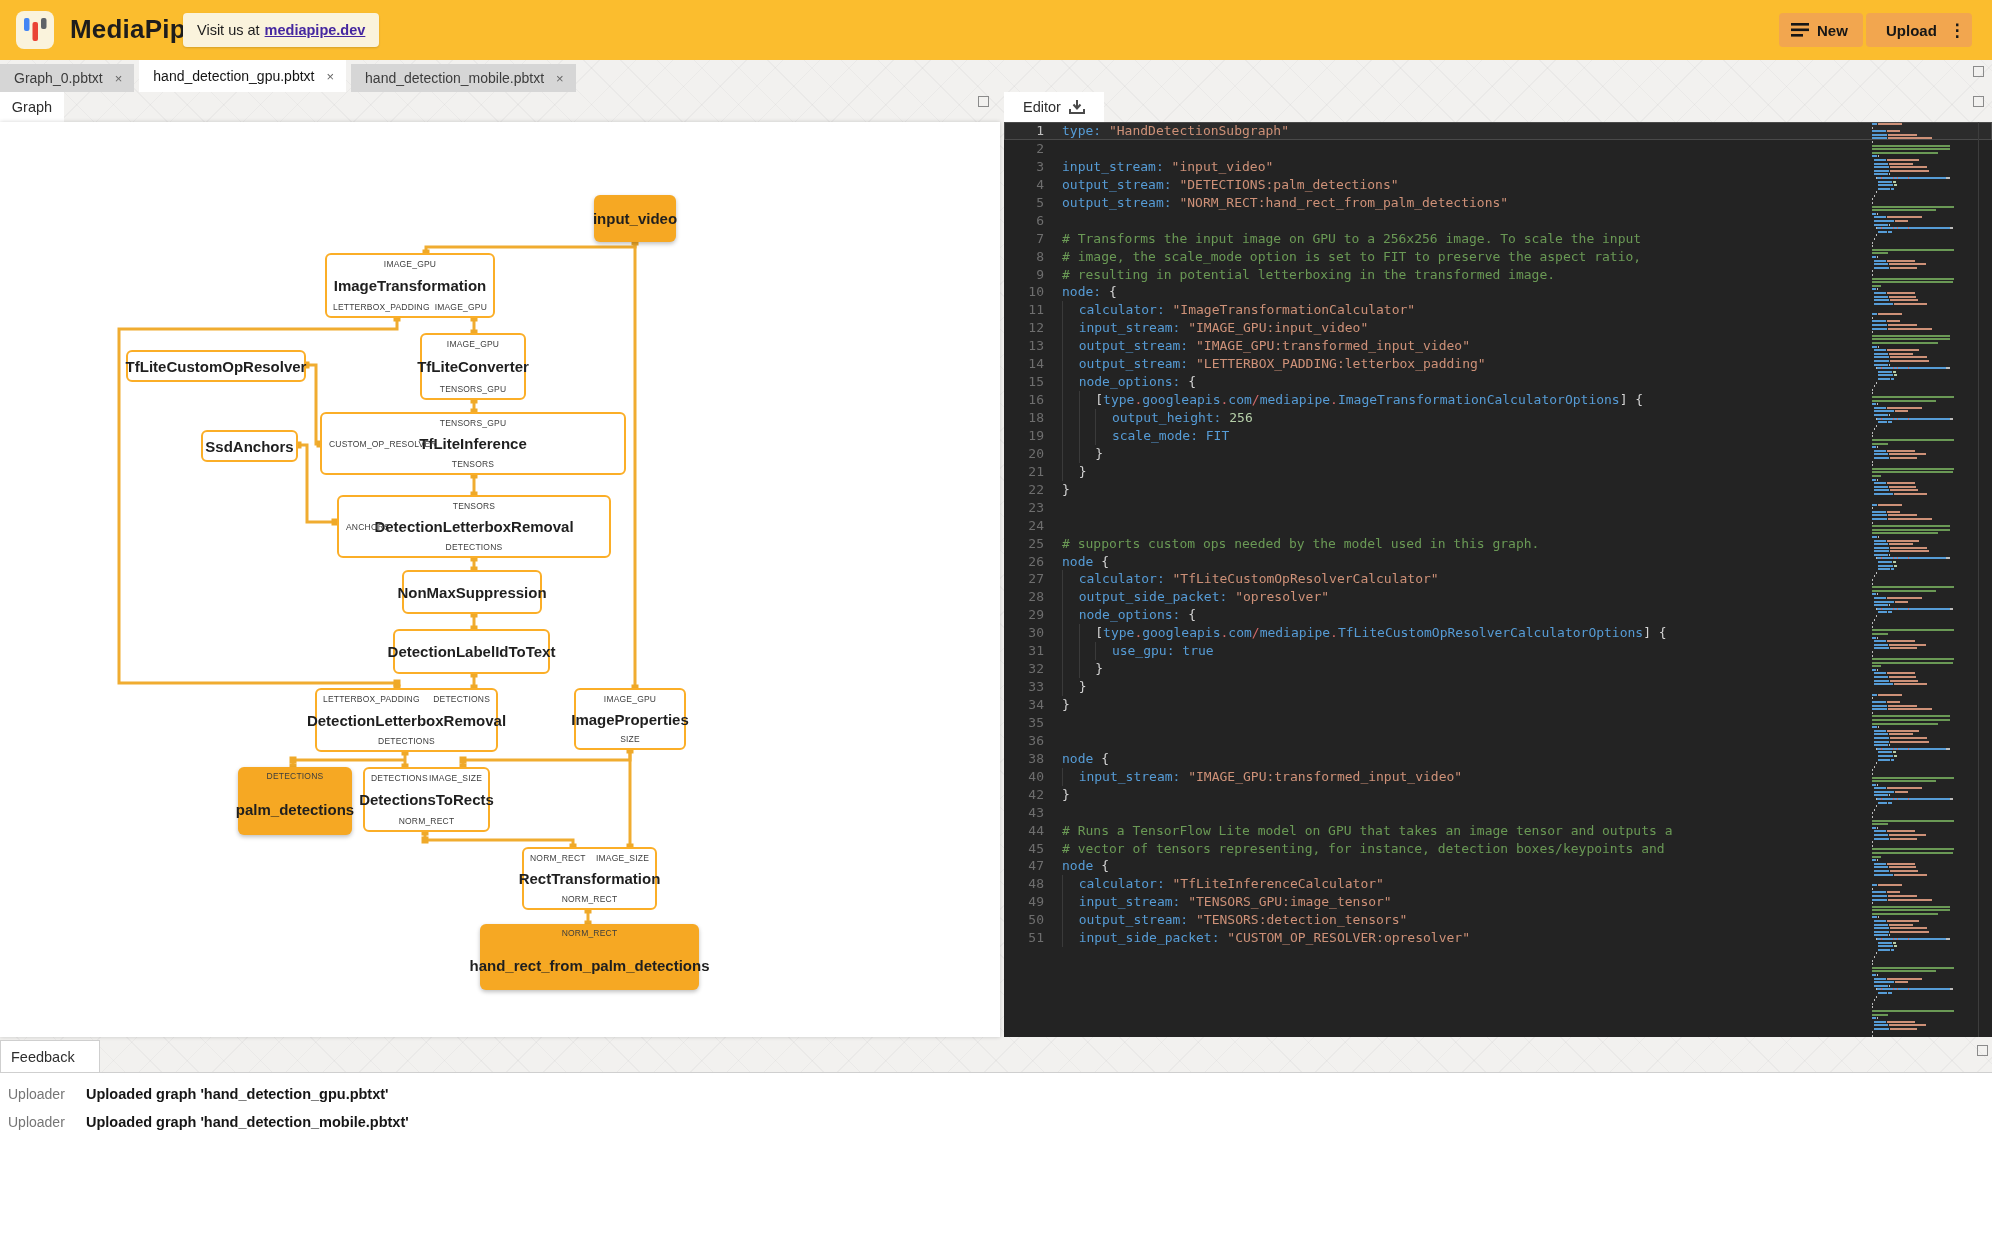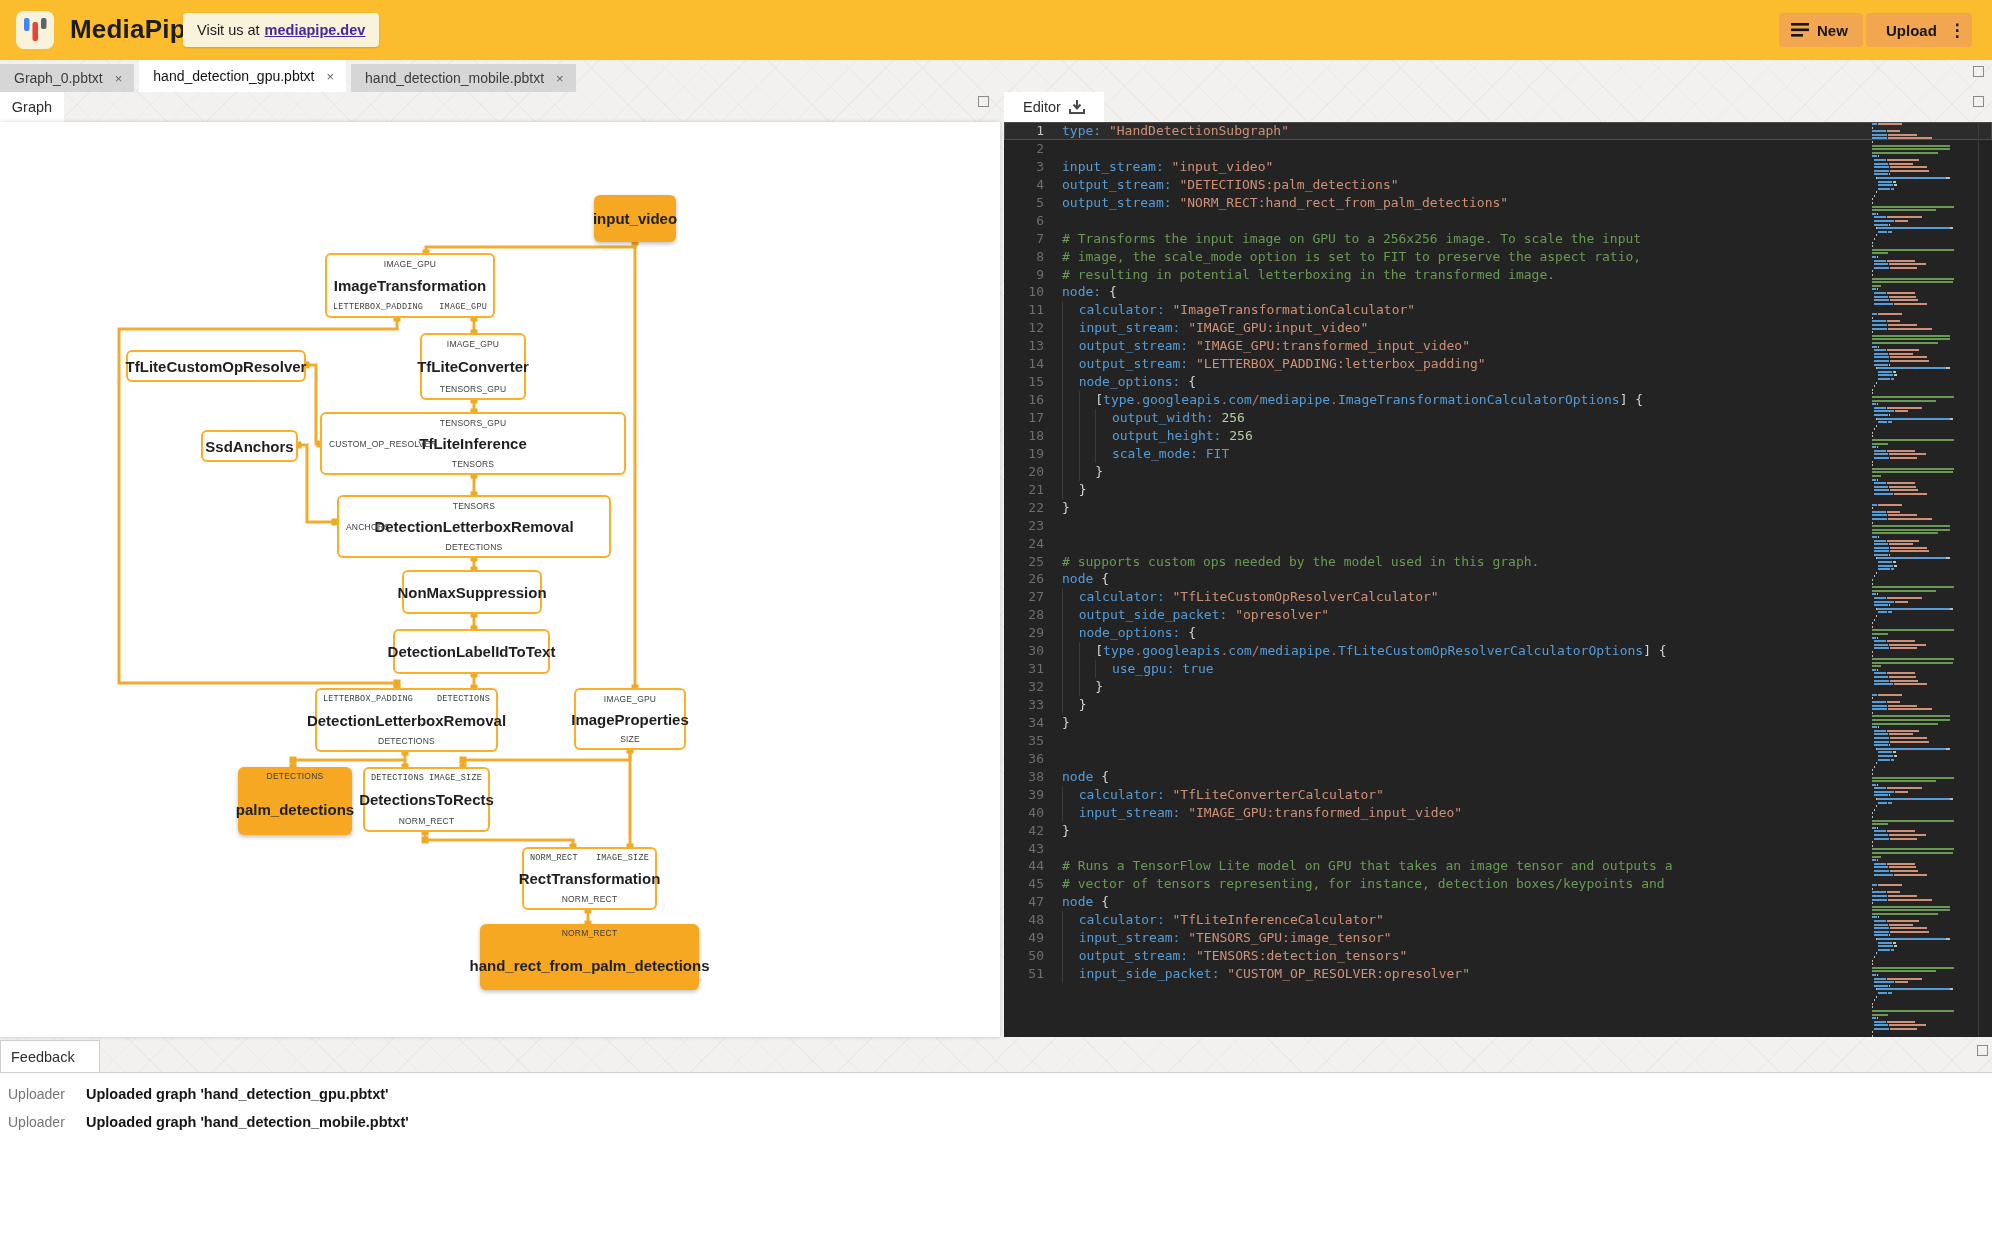--- a/index.html
+++ b/index.html
@@ -32,21 +32,21 @@
   
   .graph-canvas{position:absolute;left:0;top:122px;width:1000px;height:915px;background:#ffffff;box-shadow:0 0 4px rgba(0,0,0,0.18);}
   .gnode{position:absolute;box-sizing:border-box;display:flex;flex-direction:column;justify-content:space-between;border-radius:6px;}
   .gnode.calc{background:#ffffff;border:2px solid #FBAE27;}
   .gnode.stream{background:#F6A823;box-shadow:0 2px 4px rgba(0,0,0,0.25);}
   .gnode .name-row{display:flex;align-items:center;justify-content:center;flex:1;position:relative;}
   .gnode .nname{font-size:15px;font-weight:bold;color:#1f1f1f;white-space:nowrap;}
   .ports{display:flex;align-items:center;padding:3px 6px 1px;min-height:12px;}
   .ports.bottom{padding:1px 6px 3px;}
   .ports.center{justify-content:center;}
-  .ports.between{justify-content:space-between;font-family:Liberation Mono, monospace;}
+  .ports.between{justify-content:space-between;}
   .plabel{font-size:8.5px;font-weight:500;color:#3d3d3d;letter-spacing:0.2px;white-space:nowrap;}
   .leftport{position:absolute;left:7px;top:50%;transform:translateY(-50%);}
   
   .editor{position:absolute;left:1004px;top:122px;width:988px;height:915px;background:#232323;overflow:hidden;}
   .code-line{position:relative;height:17.95px;line-height:17.95px;white-space:pre;
     font-family:"DejaVu Sans Mono","Liberation Mono",monospace;font-size:13px;color:#d4d4d4;}
   .code-line.active{background:rgba(100,100,100,0.14);outline:1px solid #4a4a4a;outline-offset:-1px;}
   .lnum{position:absolute;left:0;top:0;width:40px;text-align:right;color:#6e6e6e;font-size:13px;
     font-family:"DejaVu Sans Mono","Liberation Mono",monospace;}
   .active .lnum{color:#c0c0c0;}
@@ -340,42 +340,40 @@
         <div class="code-line"><span class="lnum">7</span><span class="ltext"><span class="tk-cm"># Transforms the input image on GPU to a 256x256 image. To scale the input</span></span></div>
         <div class="code-line"><span class="lnum">8</span><span class="ltext"><span class="tk-cm"># image, the scale_mode option is set to FIT to preserve the aspect ratio,</span></span></div>
         <div class="code-line"><span class="lnum">9</span><span class="ltext"><span class="tk-cm"># resulting in potential letterboxing in the transformed image.</span></span></div>
         <div class="code-line"><span class="lnum">10</span><span class="ltext"><span class="tk-pu"></span><span class="tk-kw">node:</span><span class="tk-pu"> </span><span class="tk-pu">{</span></span></div>
         <div class="code-line"><span class="lnum">11</span><span class="ltext"><span class="ind"></span><span class="tk-kw">calculator:</span><span class="tk-pu"> </span><span class="tk-st">"ImageTransformationCalculator"</span></span></div>
         <div class="code-line"><span class="lnum">12</span><span class="ltext"><span class="ind"></span><span class="tk-kw">input_stream:</span><span class="tk-pu"> </span><span class="tk-st">"IMAGE_GPU:input_video"</span></span></div>
         <div class="code-line"><span class="lnum">13</span><span class="ltext"><span class="ind"></span><span class="tk-kw">output_stream:</span><span class="tk-pu"> </span><span class="tk-st">"IMAGE_GPU:transformed_input_video"</span></span></div>
         <div class="code-line"><span class="lnum">14</span><span class="ltext"><span class="ind"></span><span class="tk-kw">output_stream:</span><span class="tk-pu"> </span><span class="tk-st">"LETTERBOX_PADDING:letterbox_padding"</span></span></div>
         <div class="code-line"><span class="lnum">15</span><span class="ltext"><span class="ind"></span><span class="tk-kw">node_options:</span><span class="tk-pu"> </span><span class="tk-pu">{</span></span></div>
         <div class="code-line"><span class="lnum">16</span><span class="ltext"><span class="ind"></span><span class="ind"></span><span class="tk-pu">[</span><span class="tk-kw">type</span><span class="tk-rd">.</span><span class="tk-kw">googleapis</span><span class="tk-rd">.</span><span class="tk-kw">com</span><span class="tk-rd">/</span><span class="tk-kw">mediapipe</span><span class="tk-rd">.</span><span class="tk-kw">ImageTransformationCalculatorOptions</span><span class="tk-pu">] {</span></span></div>
-        <div class="code-line"><span class="lnum">17</span><span class="ltext"><span class="ind"></span><span class="ind"></span><span class="ind"></span><span class="tk-kw">output_width:</span><span class="tk-pu"> </span><span class="tk-nu">256</span></span></div>
         <div class="code-line"><span class="lnum">18</span><span class="ltext"><span class="ind"></span><span class="ind"></span><span class="ind"></span><span class="tk-kw">output_height:</span><span class="tk-pu"> </span><span class="tk-nu">256</span></span></div>
         <div class="code-line"><span class="lnum">19</span><span class="ltext"><span class="ind"></span><span class="ind"></span><span class="ind"></span><span class="tk-kw">scale_mode:</span><span class="tk-pu"> </span><span class="tk-kw">FIT</span></span></div>
         <div class="code-line"><span class="lnum">20</span><span class="ltext"><span class="ind"></span><span class="ind"></span><span class="tk-pu">}</span></span></div>
         <div class="code-line"><span class="lnum">21</span><span class="ltext"><span class="ind"></span><span class="tk-pu">}</span></span></div>
         <div class="code-line"><span class="lnum">22</span><span class="ltext"><span class="tk-pu"></span><span class="tk-pu">}</span></span></div>
         <div class="code-line"><span class="lnum">23</span><span class="ltext"><span class="tk-pu"></span><span class="tk-pu"></span></span></div>
         <div class="code-line"><span class="lnum">24</span></div>
         <div class="code-line"><span class="lnum">25</span><span class="ltext"><span class="tk-cm"># supports custom ops needed by the model used in this graph.</span></span></div>
         <div class="code-line"><span class="lnum">26</span><span class="ltext"><span class="tk-pu"></span><span class="tk-kw">node</span><span class="tk-pu"> </span><span class="tk-pu">{</span></span></div>
         <div class="code-line"><span class="lnum">27</span><span class="ltext"><span class="ind"></span><span class="tk-kw">calculator:</span><span class="tk-pu"> </span><span class="tk-st">"TfLiteCustomOpResolverCalculator"</span></span></div>
         <div class="code-line"><span class="lnum">28</span><span class="ltext"><span class="ind"></span><span class="tk-kw">output_side_packet:</span><span class="tk-pu"> </span><span class="tk-st">"opresolver"</span></span></div>
         <div class="code-line"><span class="lnum">29</span><span class="ltext"><span class="ind"></span><span class="tk-kw">node_options:</span><span class="tk-pu"> </span><span class="tk-pu">{</span></span></div>
         <div class="code-line"><span class="lnum">30</span><span class="ltext"><span class="ind"></span><span class="ind"></span><span class="tk-pu">[</span><span class="tk-kw">type</span><span class="tk-rd">.</span><span class="tk-kw">googleapis</span><span class="tk-rd">.</span><span class="tk-kw">com</span><span class="tk-rd">/</span><span class="tk-kw">mediapipe</span><span class="tk-rd">.</span><span class="tk-kw">TfLiteCustomOpResolverCalculatorOptions</span><span class="tk-pu">] {</span></span></div>
         <div class="code-line"><span class="lnum">31</span><span class="ltext"><span class="ind"></span><span class="ind"></span><span class="ind"></span><span class="tk-kw">use_gpu:</span><span class="tk-pu"> </span><span class="tk-kw">true</span></span></div>
         <div class="code-line"><span class="lnum">32</span><span class="ltext"><span class="ind"></span><span class="ind"></span><span class="tk-pu">}</span></span></div>
         <div class="code-line"><span class="lnum">33</span><span class="ltext"><span class="ind"></span><span class="tk-pu">}</span></span></div>
         <div class="code-line"><span class="lnum">34</span><span class="ltext"><span class="tk-pu"></span><span class="tk-pu">}</span></span></div>
         <div class="code-line"><span class="lnum">35</span><span class="ltext"><span class="tk-pu"></span><span class="tk-pu"></span></span></div>
         <div class="code-line"><span class="lnum">36</span></div>
         <div class="code-line"><span class="lnum">38</span><span class="ltext"><span class="tk-pu"></span><span class="tk-kw">node</span><span class="tk-pu"> </span><span class="tk-pu">{</span></span></div>
-        <div class="code-line"><span class="lnum">39</span><span class="ltext"><span class="ind"></span><span class="tk-kw">calculator:</span><span class="tk-pu"> </span><span class="tk-st">"TfLiteConverterCalculator"</span></span></div>
         <div class="code-line"><span class="lnum">40</span><span class="ltext"><span class="ind"></span><span class="tk-kw">input_stream:</span><span class="tk-pu"> </span><span class="tk-st">"IMAGE_GPU:transformed_input_video"</span></span></div>
         <div class="code-line"><span class="lnum">42</span><span class="ltext"><span class="tk-pu"></span><span class="tk-pu">}</span></span></div>
         <div class="code-line"><span class="lnum">43</span><span class="ltext"><span class="tk-pu"></span><span class="tk-pu"></span></span></div>
         <div class="code-line"><span class="lnum">44</span><span class="ltext"><span class="tk-cm"># Runs a TensorFlow Lite model on GPU that takes an image tensor and outputs a</span></span></div>
         <div class="code-line"><span class="lnum">45</span><span class="ltext"><span class="tk-cm"># vector of tensors representing, for instance, detection boxes/keypoints and</span></span></div>
         <div class="code-line"><span class="lnum">47</span><span class="ltext"><span class="tk-pu"></span><span class="tk-kw">node</span><span class="tk-pu"> </span><span class="tk-pu">{</span></span></div>
         <div class="code-line"><span class="lnum">48</span><span class="ltext"><span class="ind"></span><span class="tk-kw">calculator:</span><span class="tk-pu"> </span><span class="tk-st">"TfLiteInferenceCalculator"</span></span></div>
         <div class="code-line"><span class="lnum">49</span><span class="ltext"><span class="ind"></span><span class="tk-kw">input_stream:</span><span class="tk-pu"> </span><span class="tk-st">"TENSORS_GPU:image_tensor"</span></span></div>
         <div class="code-line"><span class="lnum">50</span><span class="ltext"><span class="ind"></span><span class="tk-kw">output_stream:</span><span class="tk-pu"> </span><span class="tk-st">"TENSORS:detection_tensors"</span></span></div>
         <div class="code-line"><span class="lnum">51</span><span class="ltext"><span class="ind"></span><span class="tk-kw">input_side_packet:</span><span class="tk-pu"> </span><span class="tk-st">"CUSTOM_OP_RESOLVER:opresolver"</span></span></div>

